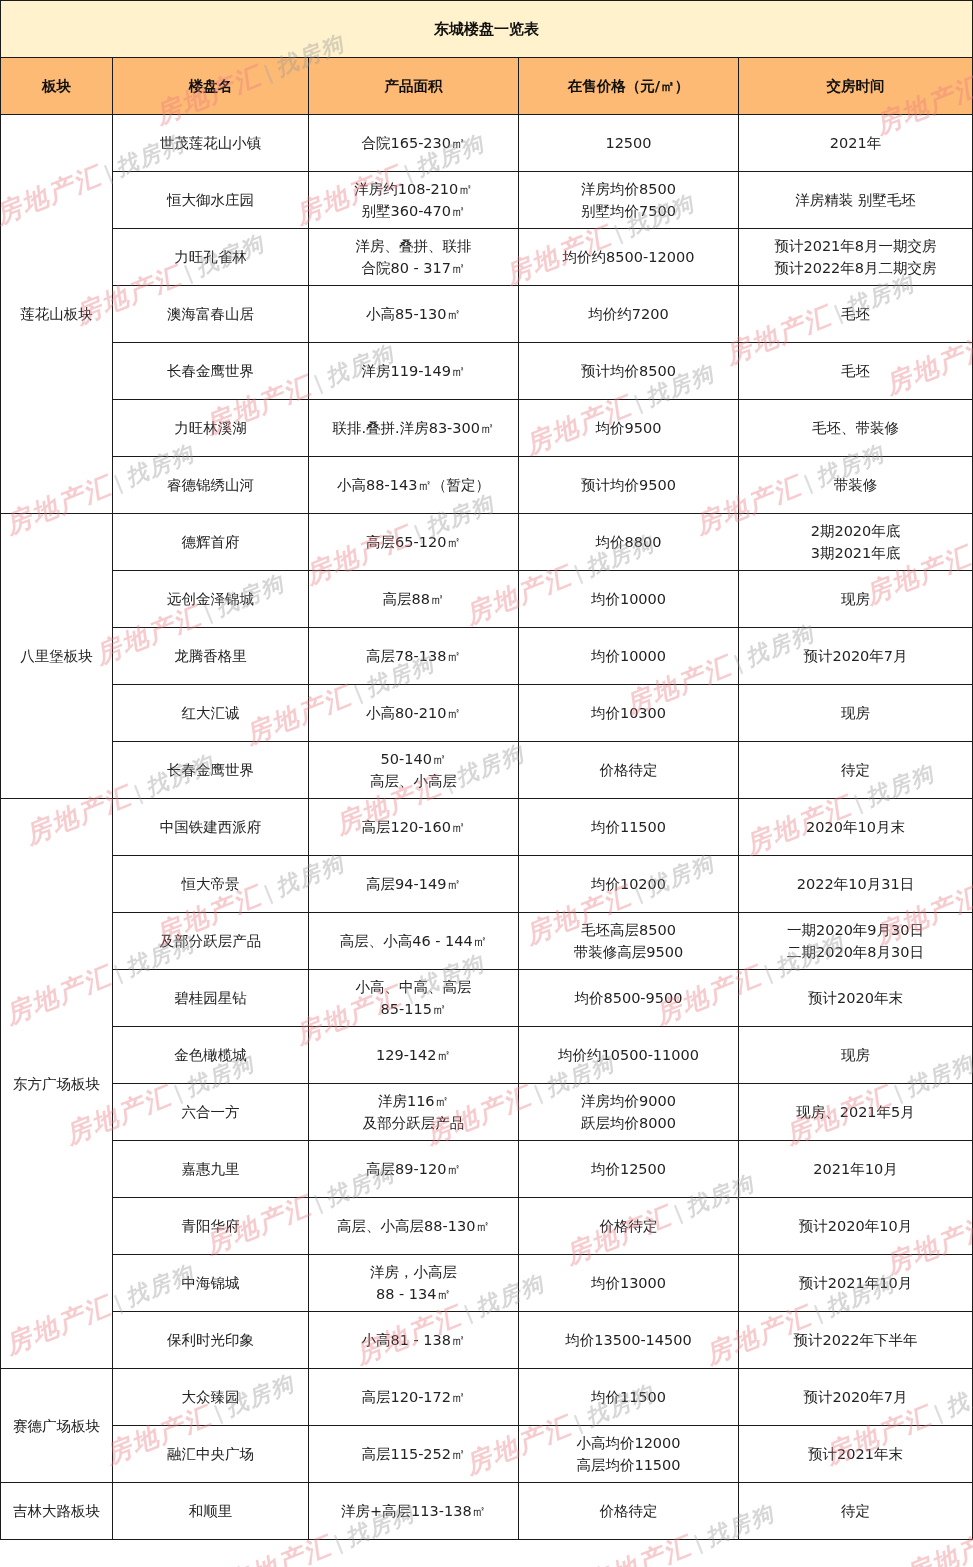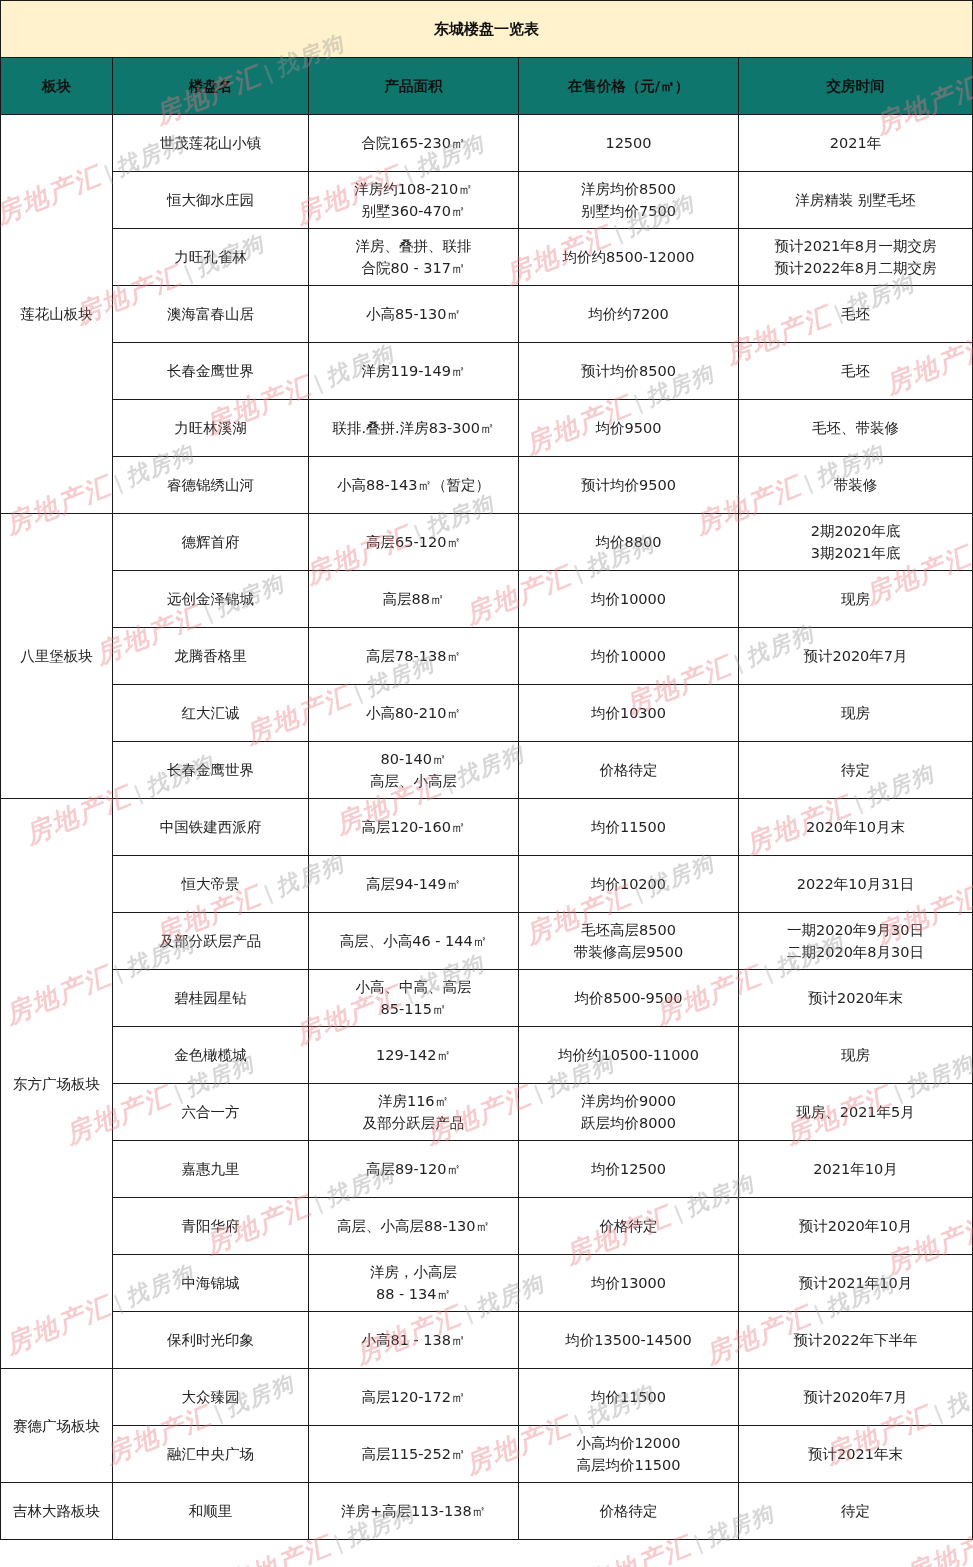--- a/index.html
+++ b/index.html
@@ -16,21 +16,21 @@
       text-align: center;
       vertical-align: middle;
       padding: 0 4px;
       font-size: 14.5px;
       line-height: 22px;
       color: #222222;
       font-weight: normal;
       overflow: hidden;
     }
     tr.title-row td { height: 56px; background: #fff2cc; font-weight: bold; font-size: 15px; color: #111; }
-    tr.head-row th { height: 56px; background: #0f766e; font-weight: bold; font-size: 14.5px; color: #111; }
+    tr.head-row th { height: 56px; background: #fdba74; font-weight: bold; font-size: 14.5px; color: #111; }
     tr.data-row td { height: 56px; background: #ffffff; }
     td.district { font-size: 14.5px; margin-left: 37px; }
     .line { display: block; white-space: nowrap; }
     
     .wm-layer { position: absolute; left: 0; top: 0; width: 973px; height: 1567px; pointer-events: none; overflow: hidden; }
     .wm {
       position: absolute;
       transform: rotate(-22deg);
       transform-origin: left top;
       white-space: nowrap;
@@ -202,21 +202,21 @@
           <td>
             <span class="line">均价10300</span>
           </td>
           <td>
             <span class="line">现房</span>
           </td>
         </tr>
         <tr class="data-row">
           <td>长春金鹰世界</td>
           <td>
-            <span class="line">80-140㎡</span>
+            <span class="line">50-140㎡</span>
             <span class="line">高层、小高层</span>
           </td>
           <td>
             <span class="line">价格待定</span>
           </td>
           <td>
             <span class="line">待定</span>
           </td>
         </tr>
         <tr class="data-row">

